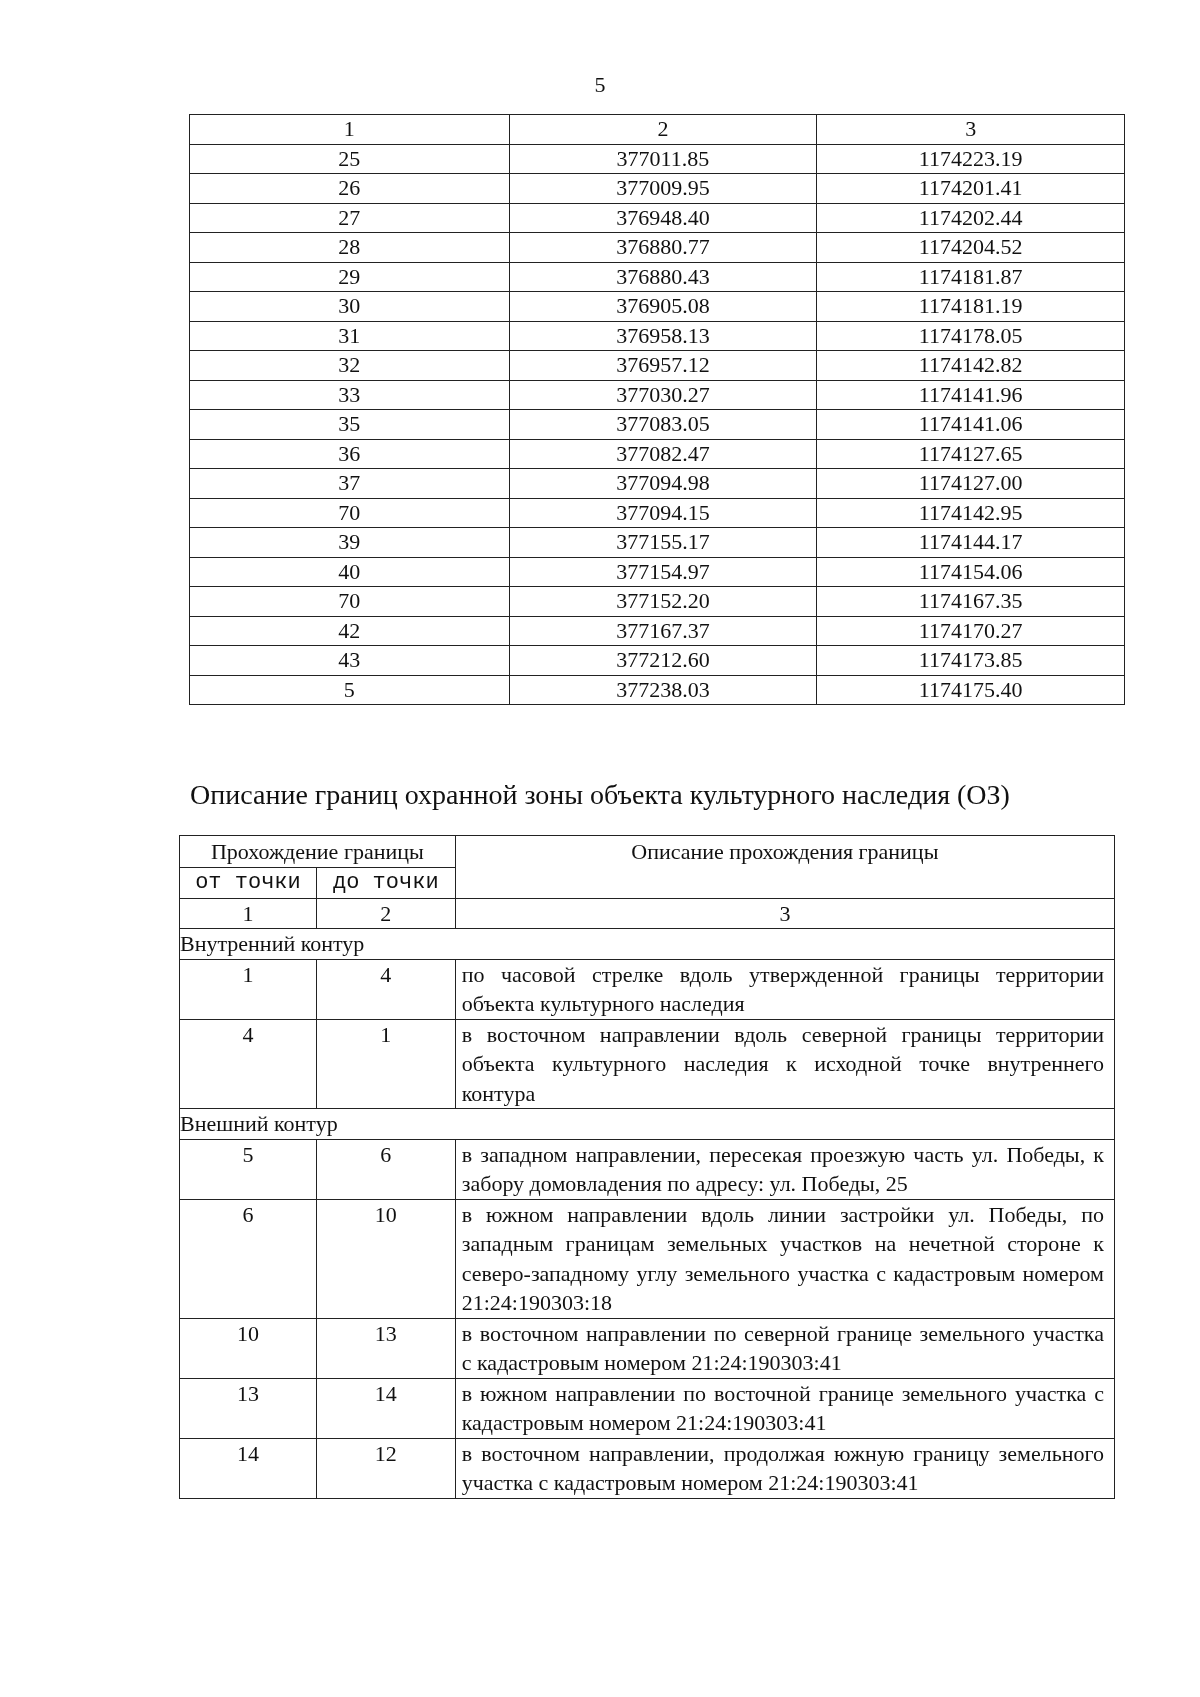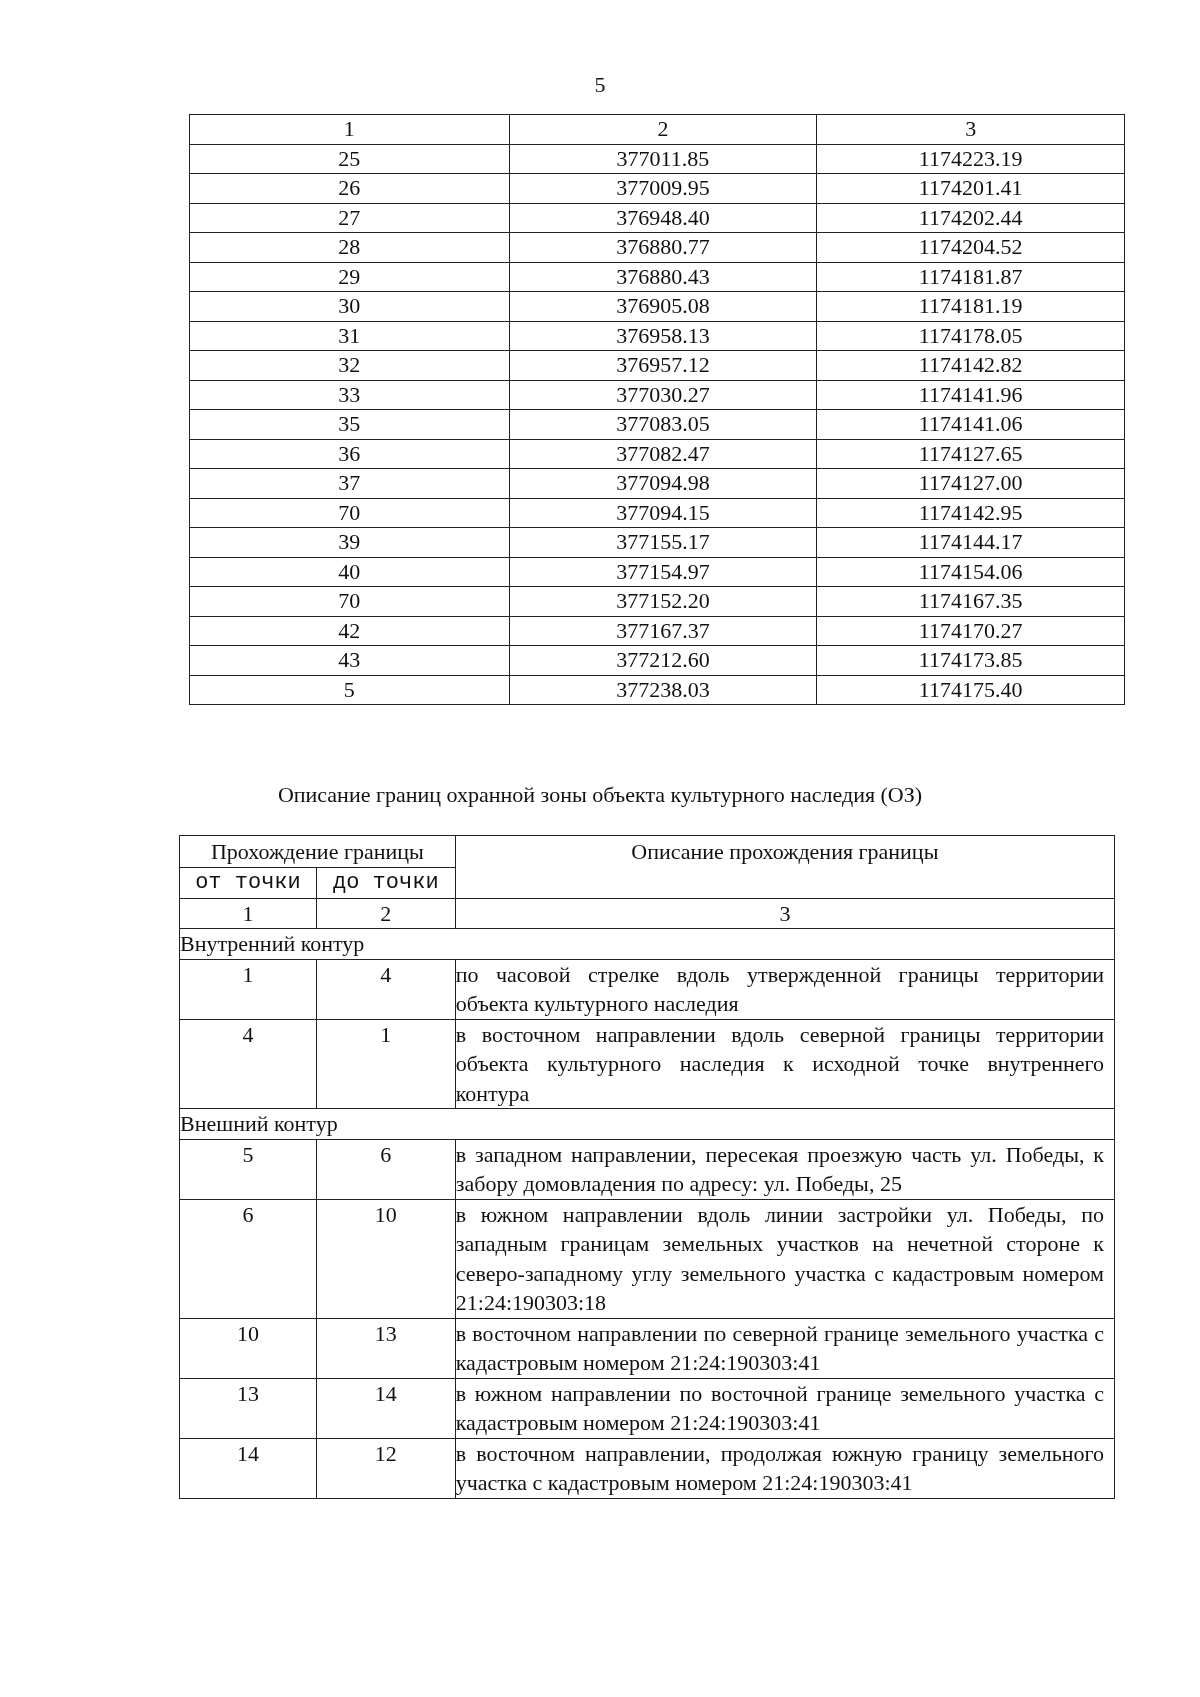--- a/index.html
+++ b/index.html
@@ -17,31 +17,31 @@
 
   
   #coords { left: 189px; top: 114px; width: 936px; }
   #coords td { height: 28.5px; line-height: 28px; text-align: center; }
   #coords col.c1 { width: 320px; }
   #coords col.c2 { width: 308px; }
   #coords col.c3 { width: 308px; }
 
   .section-heading {
     position: absolute; top: 781px; left: 0; width: 1200px;
-    text-align: center; font-size: 22px; line-height: 28px;
+    text-align: center; font-size: 28px; line-height: 28px;
   }
 
   
   #desc { left: 179px; top: 835px; width: 936px; }
   #desc col.d1 { width: 137px; }
   #desc col.d2 { width: 139px; }
   #desc col.d3 { width: 660px; }
   #desc td { line-height: 29.5px; vertical-align: top; text-align: center; }
   #desc td.text {
-    text-align: justify; text-align-last: left; padding: 0 10px 0 0;
+    text-align: justify; text-align-last: left; padding: 0 10px 0 6px;
     hyphens: manual;
   }
   #desc td.head-main { padding-top: 1px; }
   #desc td.head-sub { height: 30px; font-family: Liberation Mono, monospace; }
   #desc td.section-row { text-align: left; }
 </style>
 </head>
 <body>
 
 <div class="page-number">5</div>

